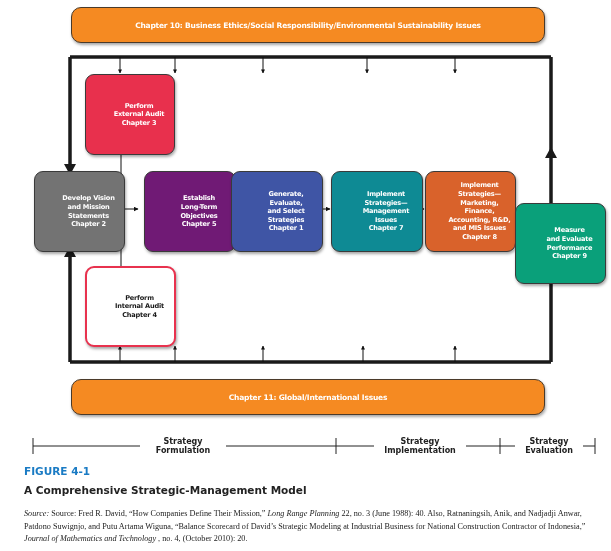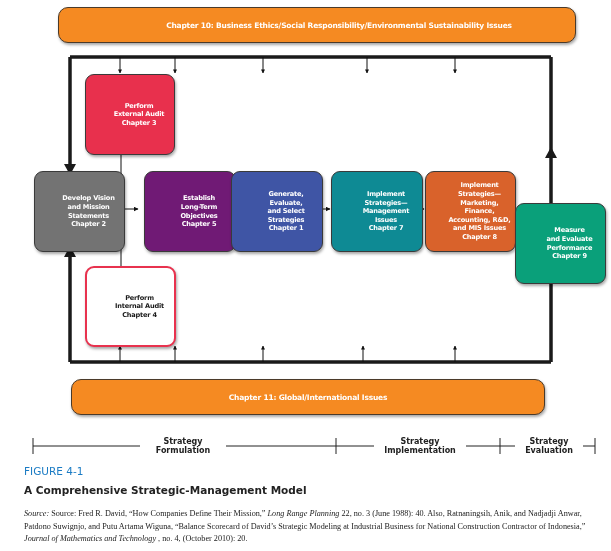--- a/index.html
+++ b/index.html
@@ -14,21 +14,21 @@
       position: absolute; border-radius: 9px; border: 1px solid #3a3a3a;
       box-shadow: 1px 2px 3px rgba(0,0,0,0.35);
       color: #ffffff; font-weight: bold; font-size: 6.6px; line-height: 8.6px;
       display: flex; align-items: center; justify-content: center; text-align: center;
       font-family: "DejaVu Sans", sans-serif; letter-spacing: -0.2px; padding-left: 18px;
     }
     .box span { white-space: pre-line; display: block; }
     .box.internal { color: #1a1a1a; background: #ffffff; border: 2px solid #e8324e; }
     svg.lines { position: absolute; left: 0; top: 0; }
     .phase-label { position: absolute; font-size: 8px; line-height: 9px; text-align: center; color: #222; font-family: "DejaVu Sans", sans-serif; font-weight: bold; background: #fff; padding: 0 3px; }
-    .fig-num { position: absolute; left: 24px; top: 465px; font-size: 10.5px; font-weight: normal; color: #1a7bc4; font-family: "DejaVu Sans", sans-serif; }
+    .fig-num { position: absolute; left: 24px; top: 465px; font-size: 10.5px; font-weight: bold; color: #1a7bc4; font-family: "DejaVu Sans", sans-serif; }
     .fig-title { position: absolute; left: 24px; top: 484px; font-size: 10.5px; font-weight: bold; color: #222; font-family: "DejaVu Sans", sans-serif; }
     .source { position: absolute; left: 24px; top: 508px; width: 585px; font-size: 8.2px; line-height: 12.5px; color: #222; font-family: "Liberation Serif", serif; }
     .source i { font-style: italic; }
   </style>
 </head>
 <body>
 
 <svg class="lines" width="611" height="551">
   <defs>
     <marker id="ah" viewBox="0 0 10 10" refX="9" refY="5" markerWidth="5" markerHeight="5" orient="auto">
@@ -83,21 +83,21 @@
 
   <g>
     <line x1="33" y1="446" x2="595" y2="446" stroke="#222" stroke-width="1"></line>
     <line x1="33" y1="438" x2="33" y2="454" stroke="#222" stroke-width="1"></line>
     <line x1="336" y1="438" x2="336" y2="454" stroke="#222" stroke-width="1"></line>
     <line x1="500" y1="438" x2="500" y2="454" stroke="#222" stroke-width="1"></line>
     <line x1="595" y1="438" x2="595" y2="454" stroke="#222" stroke-width="1"></line>
   </g>
 </svg>
 
-<div class="banner" style="left:58px; top:7px; width:472px; height:34px;padding-left:44px;">
+<div class="banner" style="left:71px; top:7px; width:472px; height:34px;">
   <span>Chapter 10: Business Ethics/Social Responsibility/Environmental Sustainability Issues</span>
 </div>
 <div class="banner" style="left:71px; top:379px; width:472px; height:34px;">
   <span>Chapter 11:  Global/International Issues</span>
 </div>
 
 <div class="box" style="left: 85px; top: 74px; width: 70px; height: 79px; background: rgb(232, 48, 77);">
   <span>Perform
 External Audit
 Chapter 3</span>

